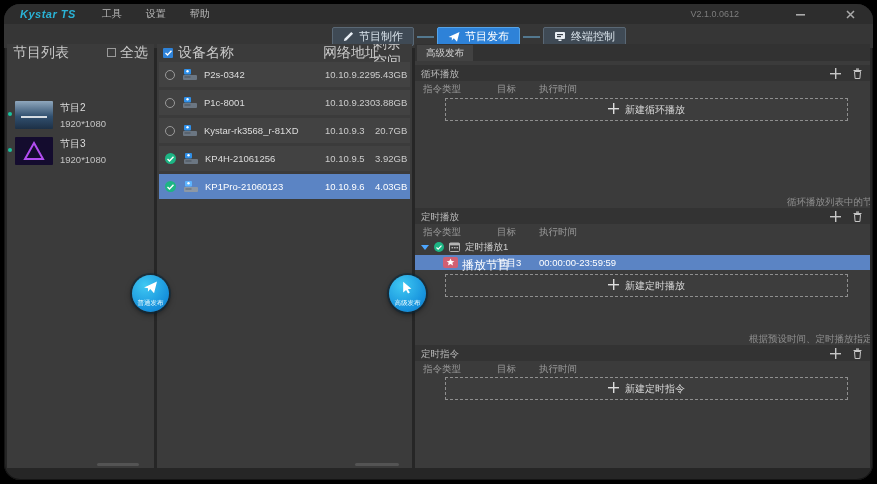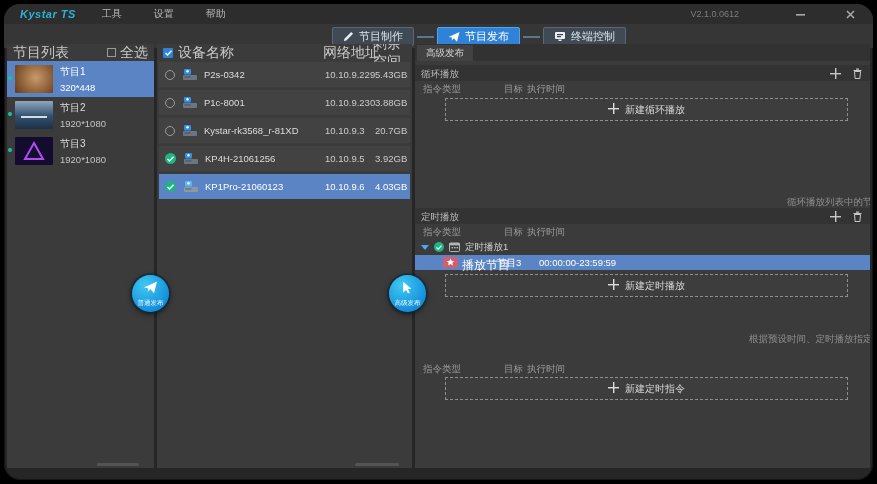--- a/index.html
+++ b/index.html
@@ -8,21 +8,21 @@
   #stage { position:relative; width:877px; height:484px; background:#000; }
 
   .window { position:absolute; left:4px; top:4px; width:869px; height:476px;
     background:#262626; border-radius:16px; overflow:hidden;
     box-shadow:inset 0 0 0 1px #151515; }
 
   
   .titlebar { position:absolute; left:0; top:0; right:0; height:20px;
     background:#2d2d2d; display:flex; align-items:center; padding:0 16px; gap:26px; }
   .logo { color:#2ab3d6; font-size:11px; font-weight:bold; font-style:italic; letter-spacing:.5px;text-align:center; }
-  .menu { display:flex; gap:32px; }
+  .menu { display:flex; gap:24px; }
   .menu-item { color:#b9b9b9; font-size:10px; cursor:pointer; }
   .tb-spacer { flex:1; }
   .version { color:#7d7d7d; font-size:9px; margin-right:18px; }
   .winbtn { width:14px; height:12px; display:flex; align-items:center; justify-content:center; margin-left:10px; cursor:pointer; }
 
   
   .tabbar { position:absolute; left:0; top:20px; right:0; height:24px; background:#363636; }
   .tabgroup { position:absolute; left:328px; top:3px; display:flex; align-items:center; }
   .tab { height:19px; display:flex; align-items:center; gap:5px; padding:0 10px;
     background:#3f4a55; border:1px solid #5a6875; border-radius:2px;
@@ -74,22 +74,22 @@
   
   .rtabstrip { position:absolute; left:0; right:0; top:0; height:17px; background:#323232; }
   .rtab { position:absolute; left:2px; top:1px; height:16px; padding:0 9px; background:#424242;
     color:#cfcfcf; font-size:9.5px; display:flex; align-items:center; cursor:pointer; }
   .secbar { position:absolute; left:0; right:0; height:16px; background:#333333;
     display:flex; align-items:flex-end; padding:0 6px; color:#b9b9b9; font-size:9.5px; }
   .secbar .sp { flex:1; }
   .icobtn { width:14px; height:13px; display:flex; align-items:center; justify-content:center; cursor:pointer; margin-left:8px; }
   .colrow { position:absolute; left:0; right:0; height:13px; color:#9a9a9a; font-size:9.5px; }
   .c-type { position:absolute; left:8px; }
-  .c-target { position:absolute; left:89px;text-align:center; }
-  .c-time { position:absolute; left:112px;font-family:Liberation Serif, serif; }
+  .c-target { position:absolute; left:82px;text-align:center; }
+  .c-time { position:absolute; left:124px;font-family:Liberation Serif, serif; }
   .dashed { position:absolute; left:30px; right:22px; height:23px; border:1px dashed #8f8f8f;
     display:flex; align-items:center; justify-content:center; gap:6px;
     color:#d8d8d8; font-size:10px; cursor:pointer; background:rgba(255,255,255,0.01); }
   .hint { position:absolute; right:-12px; height:12px; color:#8f8f8f; font-size:9.5px; white-space:nowrap; }
   .treerow { position:absolute; left:0; right:0; height:14px; display:flex; align-items:center; gap:5px; padding-left:6px; cursor:pointer; }
   .tri { width:0; height:0; border-left:4px solid transparent; border-right:4px solid transparent; border-top:5px solid #4da6ff; }
   .gcheck.small { width:10px; height:10px; }
   .tree-label { color:#d0d0d0; font-size:9.5px; }
   .timedrow { position:absolute; left:0; right:0; height:15px; background:#5b84c4; cursor:pointer; }
   .starbadge { position:absolute; left:28px; top:2px; width:15px; height:11px; background:#d05f72;
@@ -170,26 +170,20 @@
     </div>
 
     <div class="panel panel-left">
       <div class="phead">
         <span>节目列表</span>
         <span class="sp"></span>
         <span class="cb-empty"></span>
         <span>全选</span>
       </div>
 
-      <div class="prog selected" style="top:17px">
-        <span class="prog-dot"></span>
-        <div class="thumb thumb1"></div>
-        <span class="prog-name">节目1</span>
-        <span class="prog-res">320*448</span>
-      </div>
       <div class="prog" style="top:53px">
         <span class="prog-dot"></span>
         <div class="thumb thumb2">
             <span class="line"></span>
           </div>
         <span class="prog-name">节目2</span>
         <span class="prog-res">1920*1080</span>
       </div>
       <div class="prog" style="top:89px">
         <span class="prog-dot"></span>
@@ -393,20 +387,37 @@
       </div>
       <div class="dashed" style="top:230px">
         <span><svg width="11" height="11" viewBox="0 0 11 11">
               <rect x="5" y="0" width="1.4" height="11" fill="#ddd"></rect>
               <rect x="0" y="5" width="11" height="1.4" fill="#ddd"></rect>
             </svg></span>
         <span>新建定时播放</span>
       </div>
       <div class="hint" style="top:289px">根据预设时间、定时播放指定节</div>
 
+      <div class="secbar" style="top:301px">
+        <span>定时指令</span>
+        <span class="sp"></span>
+        <span class="icobtn">
+          <span><svg width="11" height="11" viewBox="0 0 11 11">
+                <rect x="5" y="0" width="1.4" height="11" fill="#c7c7c7"></rect>
+                <rect x="0" y="5" width="11" height="1.4" fill="#c7c7c7"></rect>
+              </svg></span>
+        </span>
+        <span class="icobtn">
+          <span><svg width="9" height="11" viewBox="0 0 9 11">
+                <rect x="0.5" y="2" width="8" height="1" fill="#c7c7c7"></rect>
+                <rect x="3" y="0.5" width="3" height="1.2" fill="#c7c7c7"></rect>
+                <path d="M1.5 3.5h6l-.6 7h-4.8z" fill="none" stroke="#c7c7c7"></path>
+              </svg></span>
+        </span>
+      </div>
       <div class="colrow" style="top:319px">
         <span class="c-type">指令类型</span>
         <span class="c-target">目标</span>
         <span class="c-time">执行时间</span>
       </div>
       <div class="dashed" style="top:333px">
         <span><svg width="11" height="11" viewBox="0 0 11 11">
               <rect x="5" y="0" width="1.4" height="11" fill="#ddd"></rect>
               <rect x="0" y="5" width="11" height="1.4" fill="#ddd"></rect>
             </svg></span>

